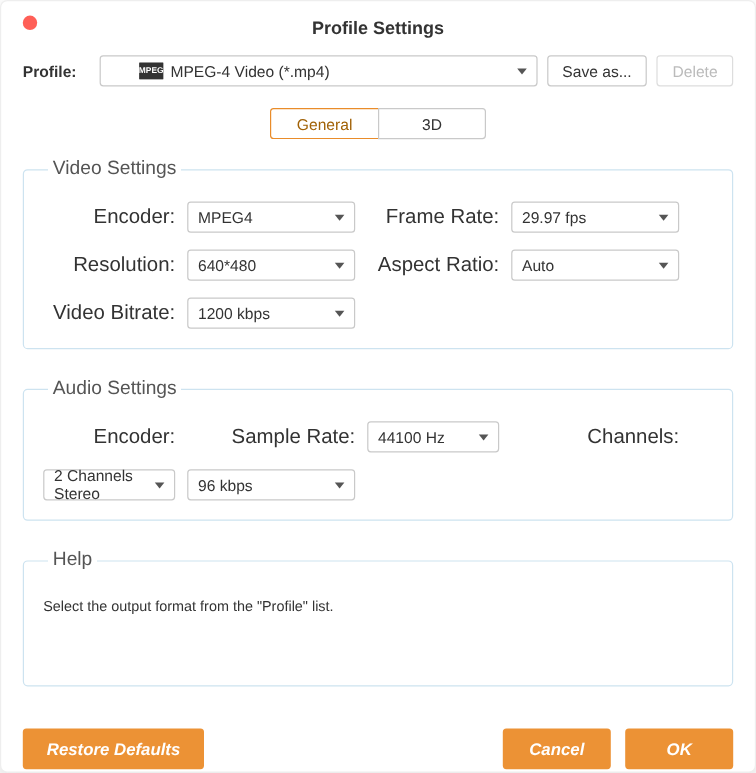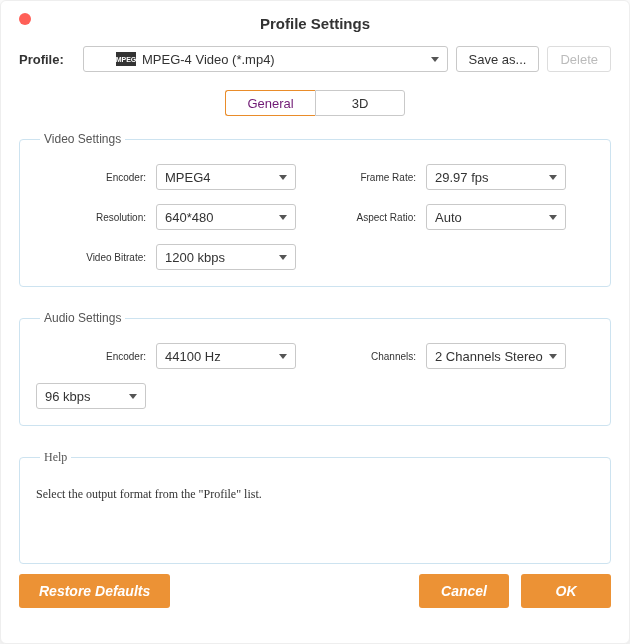--- a/index.html
+++ b/index.html
@@ -86,42 +86,42 @@
   .tabbar { display: flex; justify-content: center; margin-bottom: 16px; }
   .tab {
     width: 90px; height: 26px;
     border: 1px solid #c9c9c9;
     display: flex; align-items: center; justify-content: center;
     cursor: pointer;
     background: #fff;
   }
   .tab.first { border-right: none; border-top-left-radius: 3px; border-bottom-left-radius: 3px; }
   .tab.last { border-top-right-radius: 3px; border-bottom-right-radius: 3px; }
-  .tab.active { border-color: #e98c2a; color: #701a75; }
+  .tab.active { border-color: #e98c2a; color: #a16207; }
   fieldset {
     border: 1px solid #cde3f0;
     border-radius: 4px;
     padding: 18px 16px 16px 16px;
     margin-bottom: 24px;
   }
-  fieldset.help { margin-bottom: 10px; height: 114px; font-family: Liberation Serif, serif; }
+  fieldset.help { margin-bottom: 35px; height: 114px; }
   legend {
-    font-size: 12px;
+    font-size: 16px;
     color: #555;
     padding: 0 4px;
     margin-left: 4px;
   }
   .settings-grid {
     display: grid;
     grid-template-columns: 110px 140px 110px 140px;
     row-gap: 14px;
     column-gap: 10px;
     align-items: center;
   }
-  .settings-grid .lbl { text-align: right; font-size: 10px; }
+  .settings-grid .lbl { text-align: right; font-size: 17px; }
   .help-text { font-size: 12px; color: #333; margin-top: 4px; }
   .footer {
     display: flex;
     justify-content: space-between;
     align-items: center;
   }
   .footer-right { display: flex; gap: 12px; }
   .big-btn {
     height: 34px;
     padding: 0 20px;
@@ -195,20 +195,21 @@
       </div>
       <div></div>
         <div></div>
     </div>
   </fieldset>
 
   <fieldset>
     <legend>Audio Settings</legend>
     <div class="settings-grid">
       <div class="lbl">Encoder:</div>
+      <div class="lbl">Sample Rate:</div>
       <div class="select">
         <span>44100 Hz</span>
         <span class="caret"></span>
       </div>
 
       <div class="lbl">Channels:</div>
       <div class="select">
         <span>2 Channels Stereo</span>
         <span class="caret"></span>
       </div>

